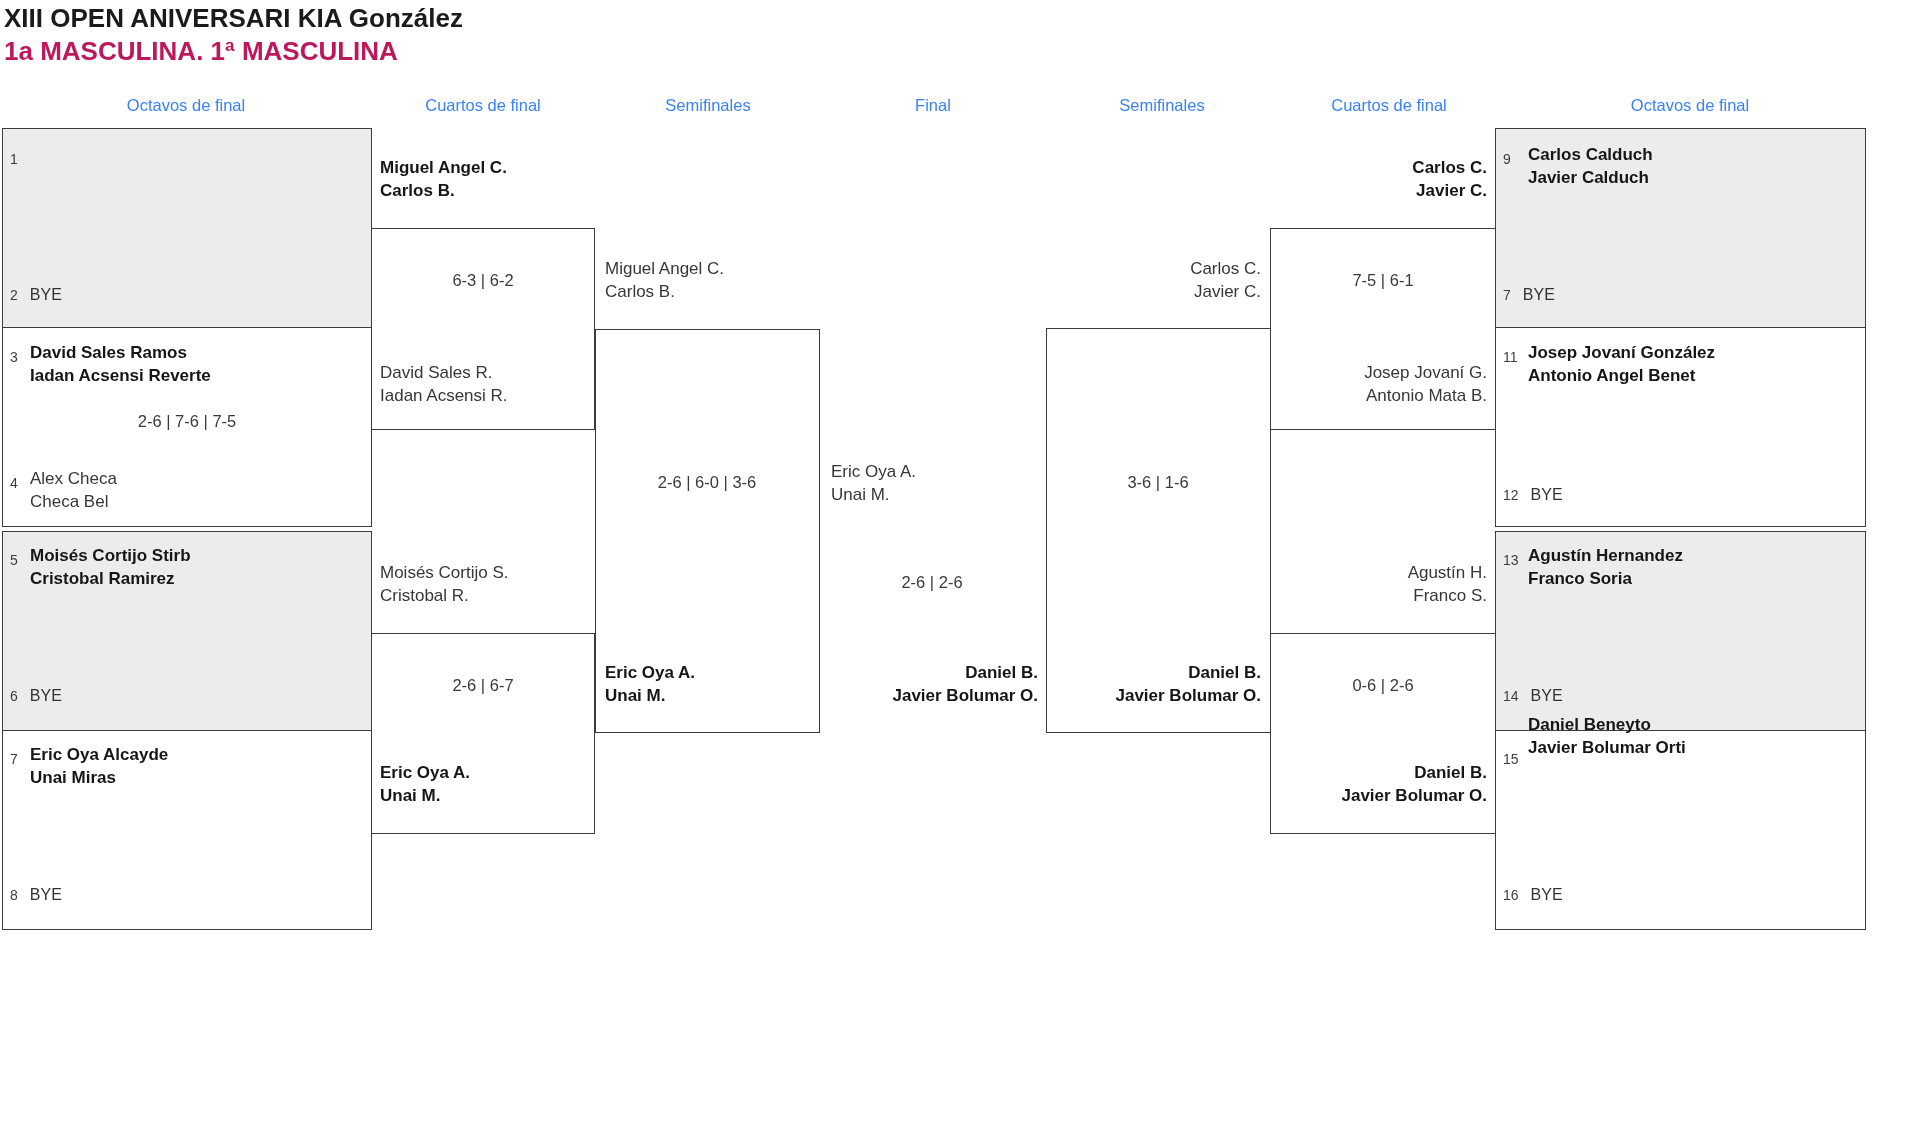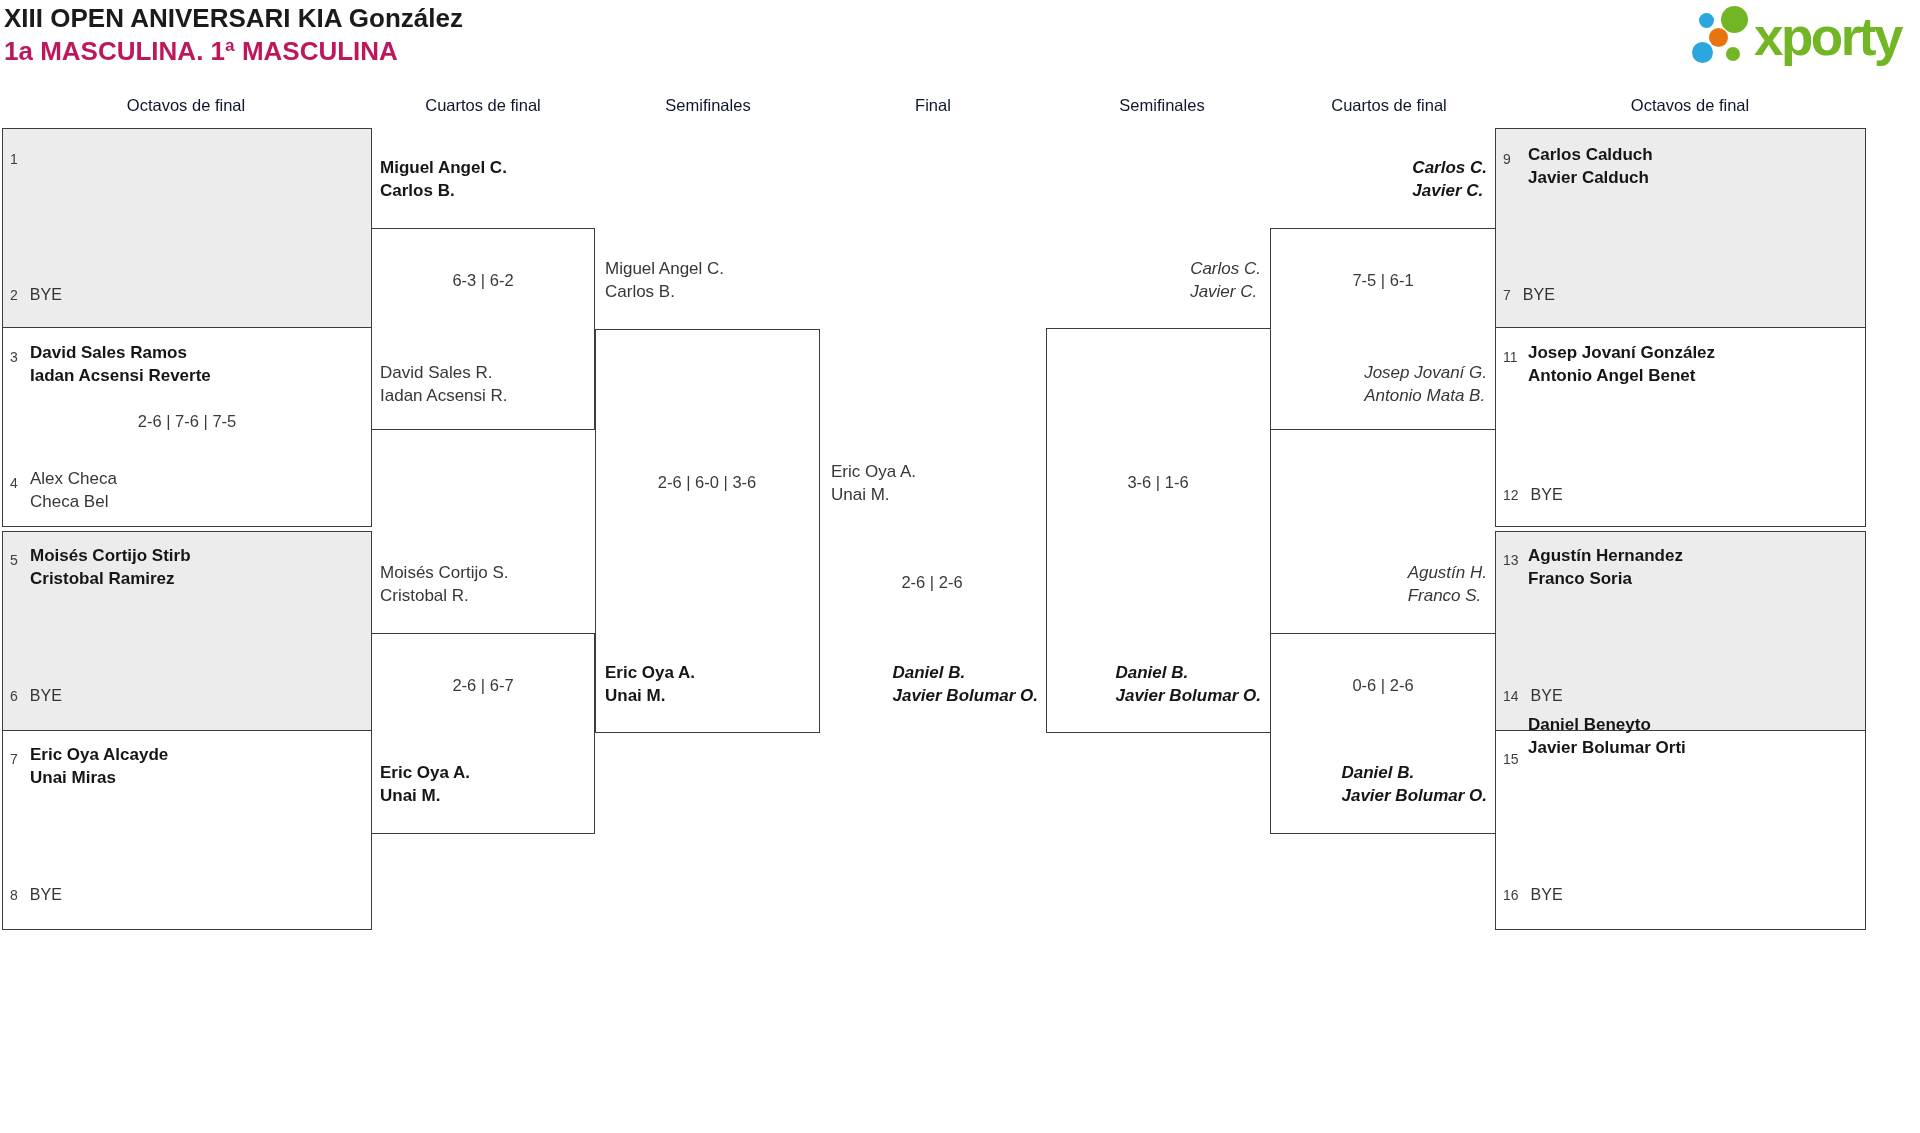--- a/index.html
+++ b/index.html
@@ -15,56 +15,48 @@
   .logo { position:absolute; left:1690px; top:0; width:230px; height:80px; }
   .dot { position:absolute; border-radius:50%; }
   .dot.d1 { left:9px;  top:13px; width:15px; height:15px; background:#2aa7df; }
   .dot.d2 { left:31px; top:6px;  width:27px; height:27px; background:#72b626; }
   .dot.d3 { left:19px; top:28px; width:19px; height:19px; background:#e87410; }
   .dot.d4 { left:2px;  top:42px; width:21px; height:21px; background:#2aa7df; }
   .dot.d5 { left:36px; top:47px; width:14px; height:14px; background:#72b626; }
   .logo-text { position:absolute; left:64px; top:6px; font-size:53px; font-weight:700; letter-spacing:-2.5px; color:#72b626; }
 
   
-  .rh { position:absolute; top:96px; transform:translateX(-50%); font-size:16.5px; color:#0f172a; white-space:nowrap; }
+  .rh { position:absolute; top:96px; transform:translateX(-50%); font-size:16.5px; color:#3b82f6; white-space:nowrap; }
 
   
   .obox { position:absolute; border:1.5px solid #3c3c3c; background:#fff; }
   .half { position:absolute; left:0; right:0; }
   .half.top { top:0; height:50%; border-bottom:1.5px solid #3c3c3c; }
   .half.bot { top:50%; bottom:0; }
   .gray { background:#ececec; }
   .mbox { position:absolute; border:1.5px solid #3c3c3c; background:transparent; }
 
   
   .nm { position:absolute; font-size:17px; line-height:23px; color:#373737; white-space:nowrap; }
   .nm.b { font-weight:700; color:#161616; }
-  .nm.r { text-align:left;font-style:italic; }
+  .nm.r { text-align:right; }
   .seed { position:absolute; font-size:14px; color:#3d3d3d; }
   .byerow { position:absolute; white-space:nowrap; }
   .byerow .sd { font-size:14px; color:#3d3d3d; margin-right:12px; }
   .byerow .bye { font-size:16px; color:#333333; }
   .score { position:absolute; transform:translateX(-50%); font-size:16.5px; color:#3a3a3a; white-space:nowrap; }
 </style>
 </head>
 <body>
 
 <div id="stage">
 
   <div class="title-line1">XIII OPEN ANIVERSARI KIA González</div>
   <div class="title-line2">1a MASCULINA. 1ª MASCULINA</div>
 
-  <div class="logo">
-    <span class="dot d1"></span>
-    <span class="dot d2"></span>
-    <span class="dot d3"></span>
-    <span class="dot d4"></span>
-    <span class="dot d5"></span>
-    <span class="logo-text">xporty</span>
-  </div>
 
   <div class="rh" style="left:186px">Octavos de final</div>
   <div class="rh" style="left:483px">Cuartos de final</div>
   <div class="rh" style="left:708px">Semifinales</div>
   <div class="rh" style="left:933px">Final</div>
   <div class="rh" style="left:1162px">Semifinales</div>
   <div class="rh" style="left:1389px">Cuartos de final</div>
   <div class="rh" style="left:1690px">Octavos de final</div>
 
   <div class="obox" style="left:2px;top:128px;width:370px;height:399px">

